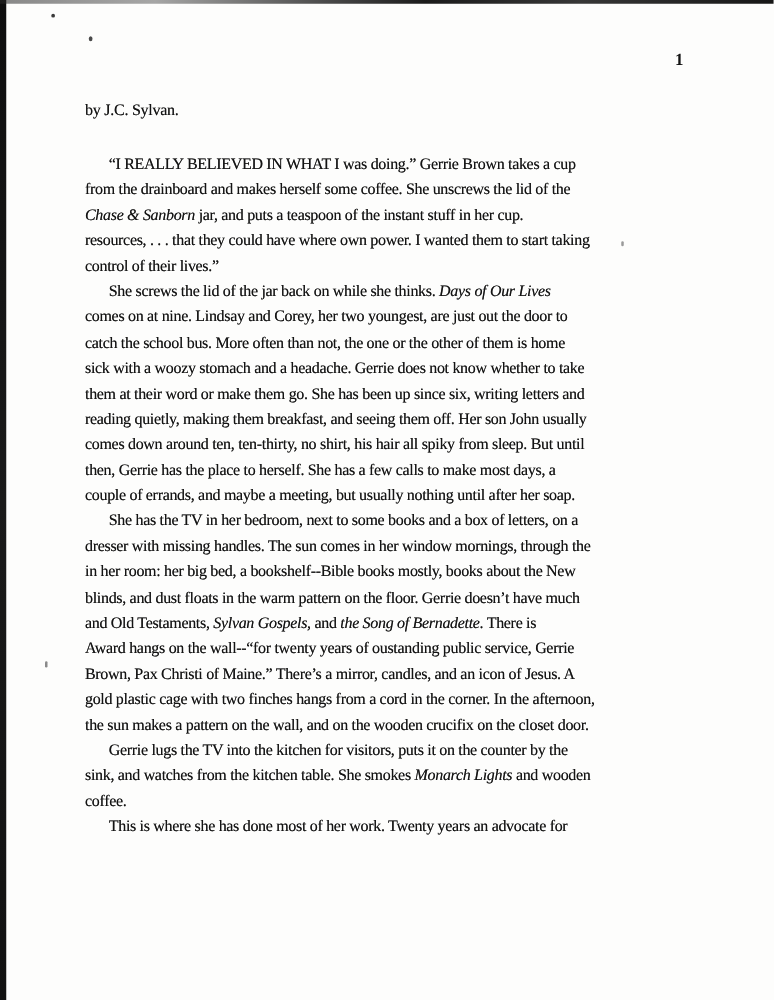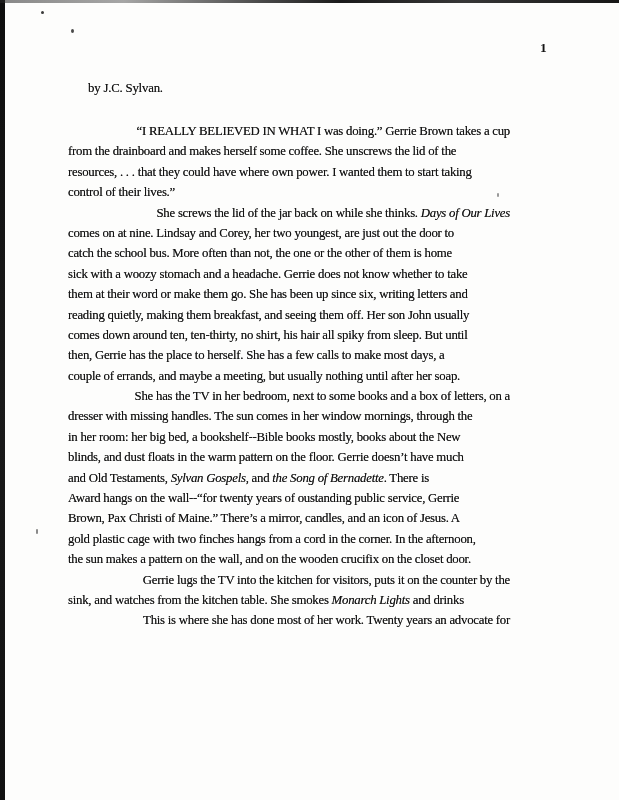--- a/index.html
+++ b/index.html
@@ -56,56 +56,56 @@
     font-weight: bold;
     letter-spacing: -0.2px;
   }
   .byline {
     position: absolute;
     left: 68px; top: 81px;
     font-size: 12.8px;
     letter-spacing: -0.2px;
     white-space: nowrap;
     text-shadow: 0 0 0.5px rgba(10,10,10,0.65);
-    margin-left: 20px;
   }
   .text-body {
     position: absolute;
     left: 68px; top: 121px;
     width: 442px;
     font-size: 12.8px;
     letter-spacing: -0.25px;
     text-shadow: 0 0 0.5px rgba(10,10,10,0.65);
   }
   .para { margin: 0; }
   .line {
     height: 20.4px;
     line-height: 20.4px;
     white-space: nowrap;
   }
-  .line.indent { padding-left: 19px; text-align: right; }
+  .line.indent { padding-left: 19px; }
   em { font-style: italic; }
 </style>
 </head>
 <body>
 
 <div class="page">
   <div class="scan-bar-left"></div>
   <div class="scan-line-top"></div>
   <div class="speck s1"></div>
   <div class="speck s2"></div>
   <div class="speck s3"></div>
   <div class="speck s4"></div>
 
   <div class="page-number">1</div>
   <div class="byline">by J.C. Sylvan.</div>
   <div class="text-body">
       <div class="para">
         <div class="line indent"><span>“I REALLY BELIEVED IN WHAT I was doing.” Gerrie Brown takes a cup</span></div>
         <div class="line"><span>from the drainboard and makes herself some coffee. She unscrews the lid of the</span></div>
+        <div class="line"><em>Chase &amp; Sanborn</em><span> jar, and puts a teaspoon of the instant stuff in her cup.</span></div>
       </div>
       <div class="para">
         <div class="line"><span>resources, . . . that they could have where own power. I wanted them to start taking</span></div>
         <div class="line"><span>control of their lives.”</span></div>
       </div>
       <div class="para">
         <div class="line indent"><span>She screws the lid of the jar back on while she thinks. </span><em>Days of Our Lives</em></div>
         <div class="line"><span>comes on at nine. Lindsay and Corey, her two youngest, are just out the door to</span></div>
         <div class="line"><span>catch the school bus. More often than not, the one or the other of them is home</span></div>
         <div class="line"><span>sick with a woozy stomach and a headache. Gerrie does not know whether to take</span></div>
@@ -121,19 +121,20 @@
         <div class="line"><span>in her room: her big bed, a bookshelf--Bible books mostly, books about the New</span></div>
         <div class="line"><span>blinds, and dust floats in the warm pattern on the floor. Gerrie doesn’t have much</span></div>
         <div class="line"><span>and Old Testaments, </span><em>Sylvan Gospels,</em><span> and </span><em>the Song of Bernadette</em><span>. There is</span></div>
         <div class="line"><span>Award hangs on the wall--“for twenty years of oustanding public service, Gerrie</span></div>
         <div class="line"><span>Brown, Pax Christi of Maine.” There’s a mirror, candles, and an icon of Jesus. A</span></div>
         <div class="line"><span>gold plastic cage with two finches hangs from a cord in the corner. In the afternoon,</span></div>
         <div class="line"><span>the sun makes a pattern on the wall, and on the wooden crucifix on the closet door.</span></div>
       </div>
       <div class="para">
         <div class="line indent"><span>Gerrie lugs the TV into the kitchen for visitors, puts it on the counter by the</span></div>
-        <div class="line"><span>sink, and watches from the kitchen table. She smokes </span><em>Monarch Lights</em><span> and drinks</span></div>
+        <div class="line"><span>sink, and watches from the kitchen table. She smokes </span><em>Monarch Lights</em><span> and wooden</span></div>
+        <div class="line"><span>coffee.</span></div>
       </div>
       <div class="para">
         <div class="line indent"><span>This is where she has done most of her work. Twenty years an advocate for</span></div>
       </div>
     </div>
 </div>
 
 </body></html>

